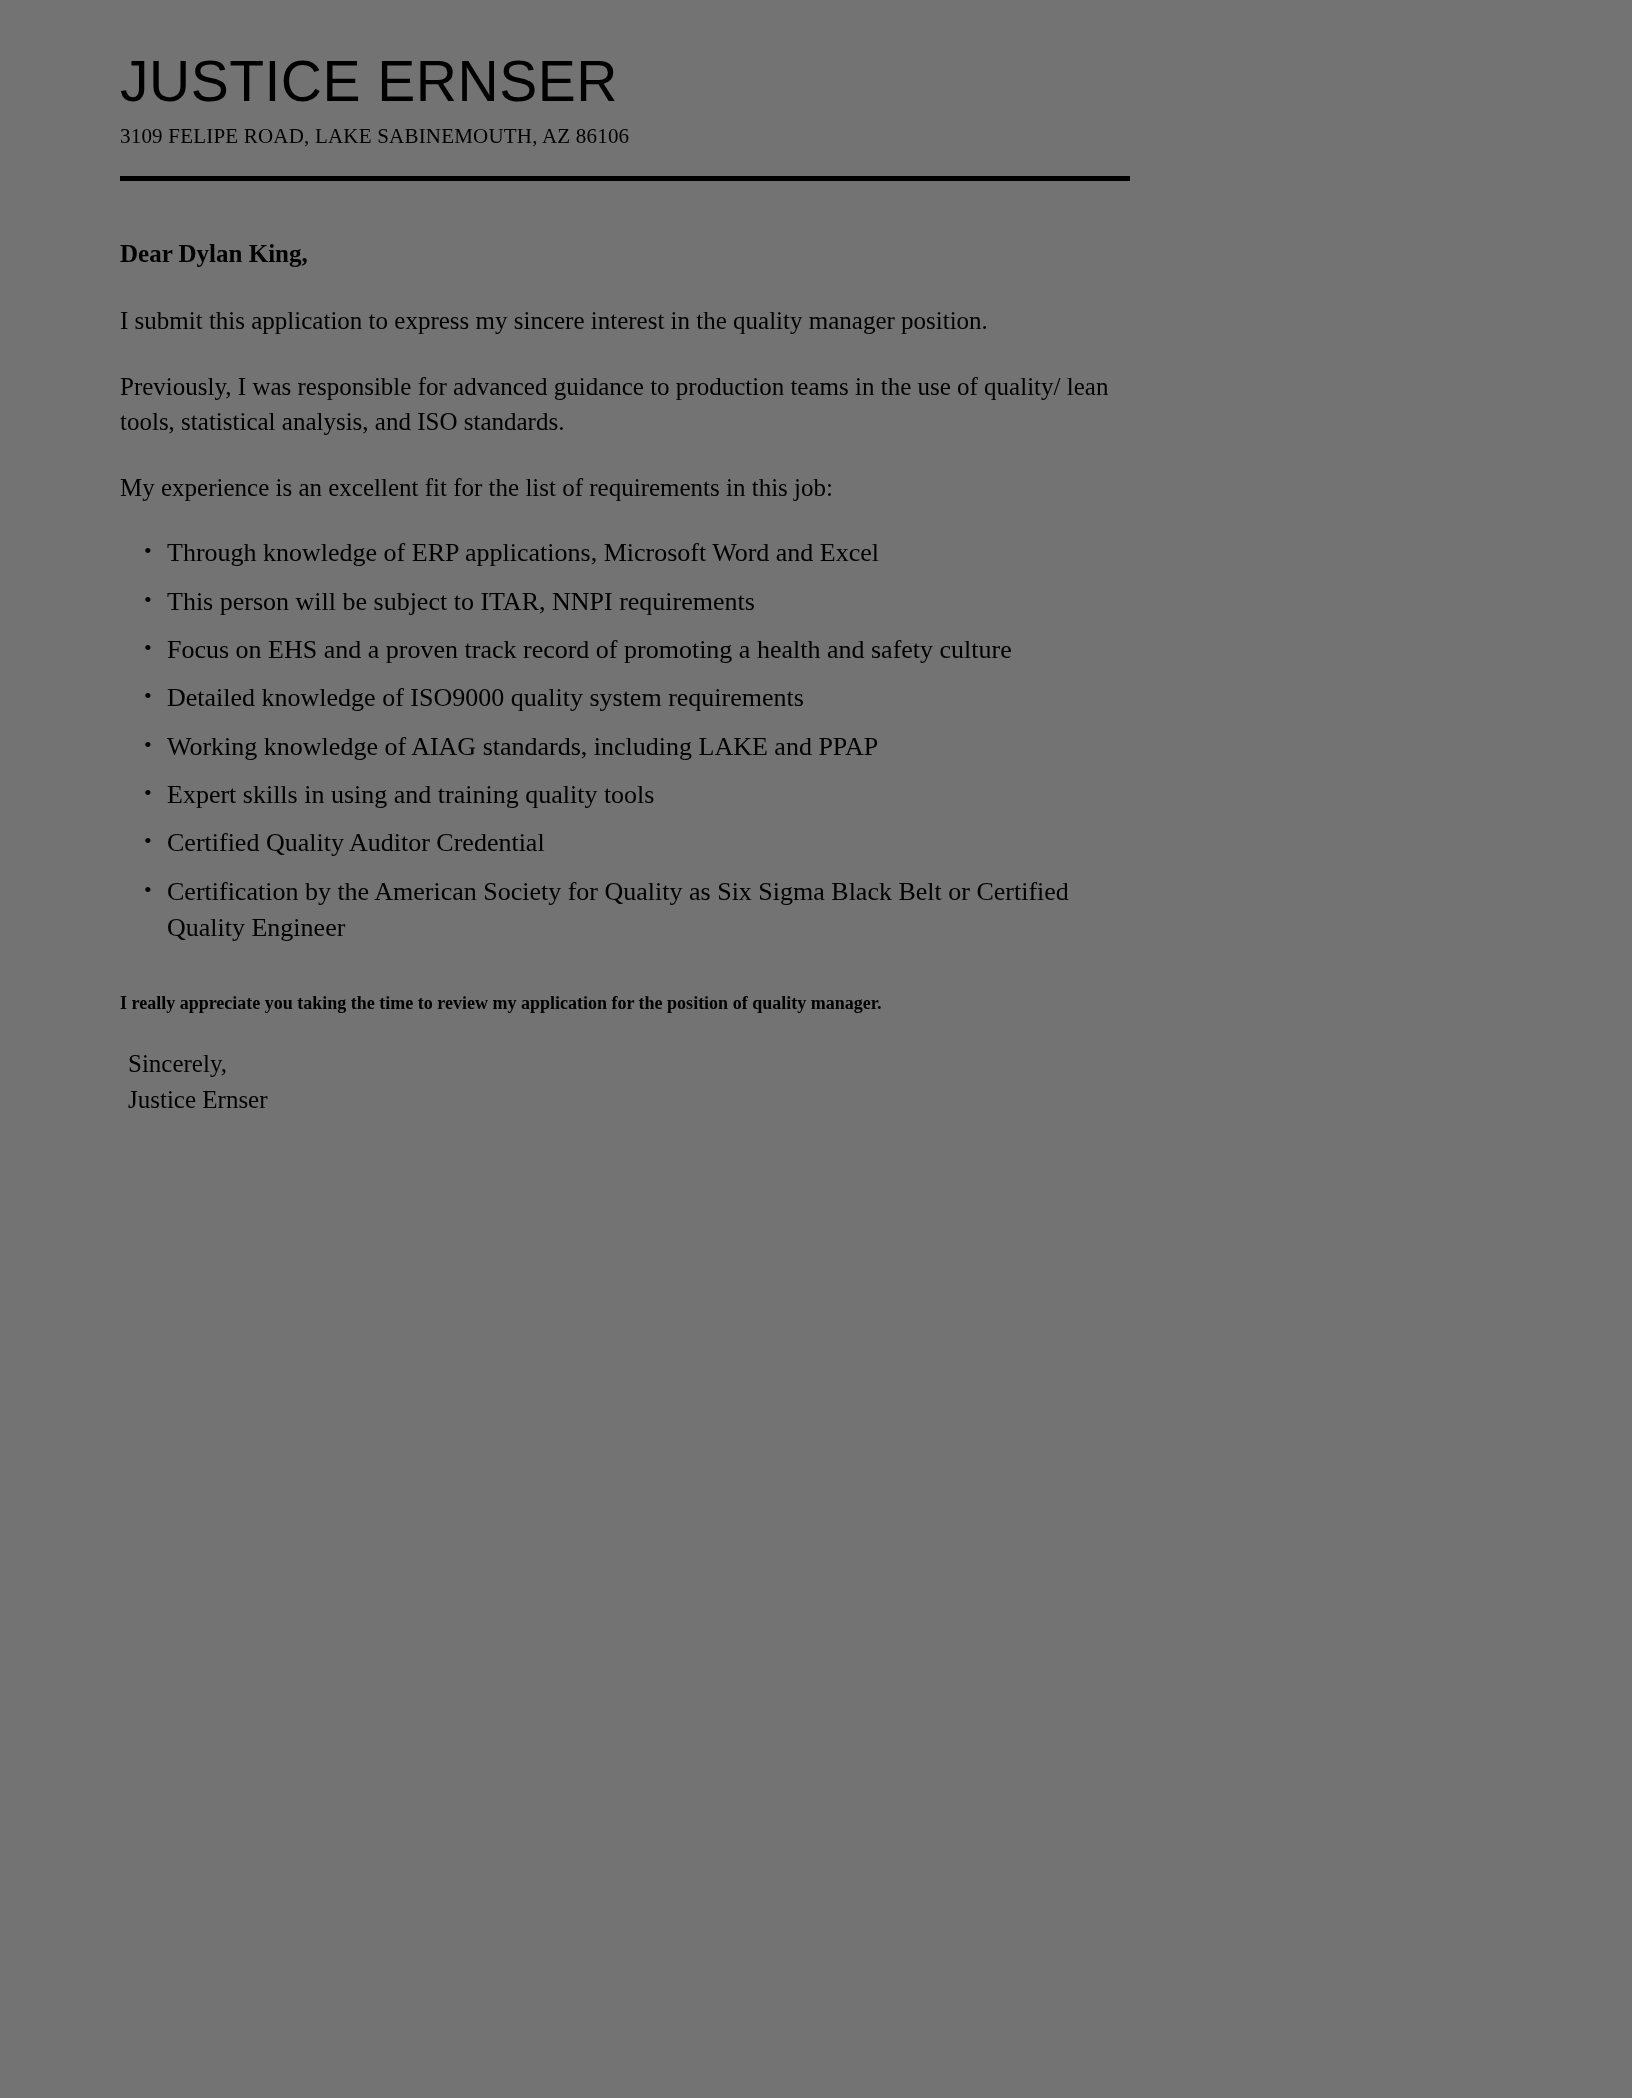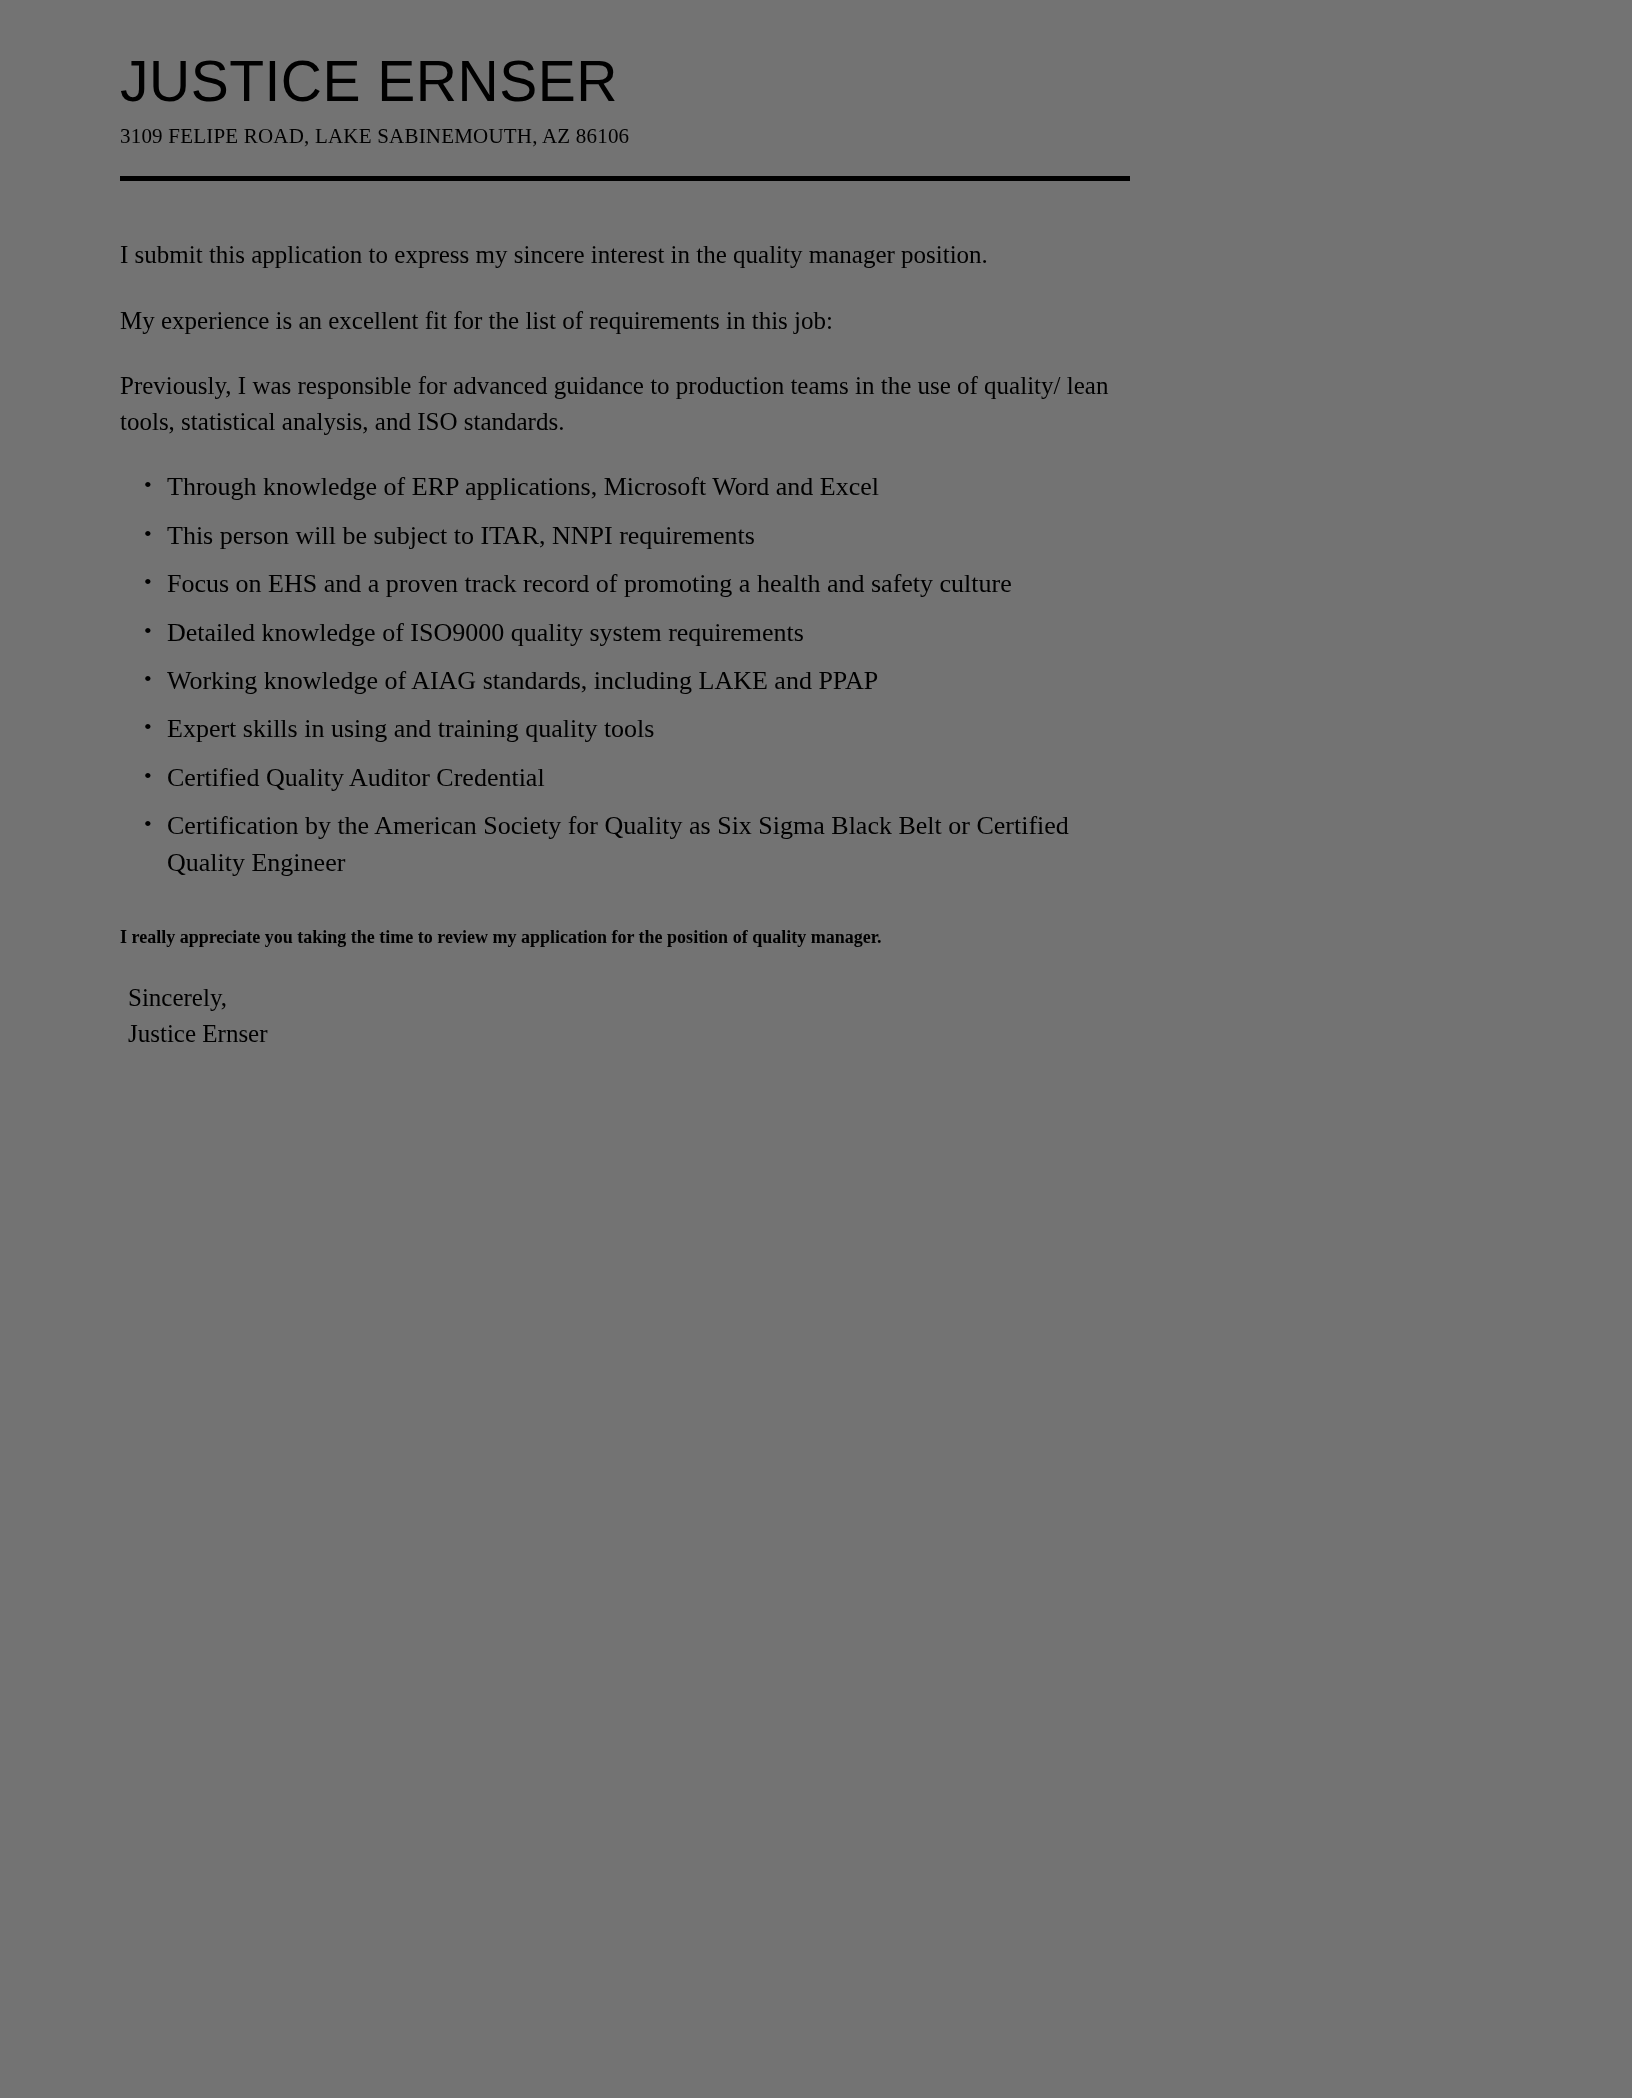--- a/index.html
+++ b/index.html
@@ -115,26 +115,27 @@
   <div class="content">
 
     <div class="letterhead">
       <h1 class="name">JUSTICE ERNSER</h1>
       <div class="address">3109 FELIPE ROAD, LAKE SABINEMOUTH, AZ 86106</div>
       <div class="divider"></div>
     </div>
 
     <div class="body-block">
 
+      <p class="salutation">Dear Dylan King,</p>
 
       <p class="para">I submit this application to express my sincere interest in the quality manager position.</p>
 
+      <p class="para">Previously, I was responsible for advanced guidance to production teams in the use of quality/ lean tools, statistical analysis, and ISO standards.</p>
+
       <p class="para">My experience is an excellent fit for the list of requirements in this job:</p>
-
-      <p class="para">Previously, I was responsible for advanced guidance to production teams in the use of quality/ lean tools, statistical analysis, and ISO standards.</p>
 
       <ul class="bullets">
         <li>Through knowledge of ERP applications, Microsoft Word and Excel</li>
         <li>This person will be subject to ITAR, NNPI requirements</li>
         <li>Focus on EHS and a proven track record of promoting a health and safety culture</li>
         <li>Detailed knowledge of ISO9000 quality system requirements</li>
         <li>Working knowledge of AIAG standards, including LAKE and PPAP</li>
         <li>Expert skills in using and training quality tools</li>
         <li>Certified Quality Auditor Credential</li>
         <li>Certification by the American Society for Quality as Six Sigma Black Belt or Certified Quality Engineer</li>

